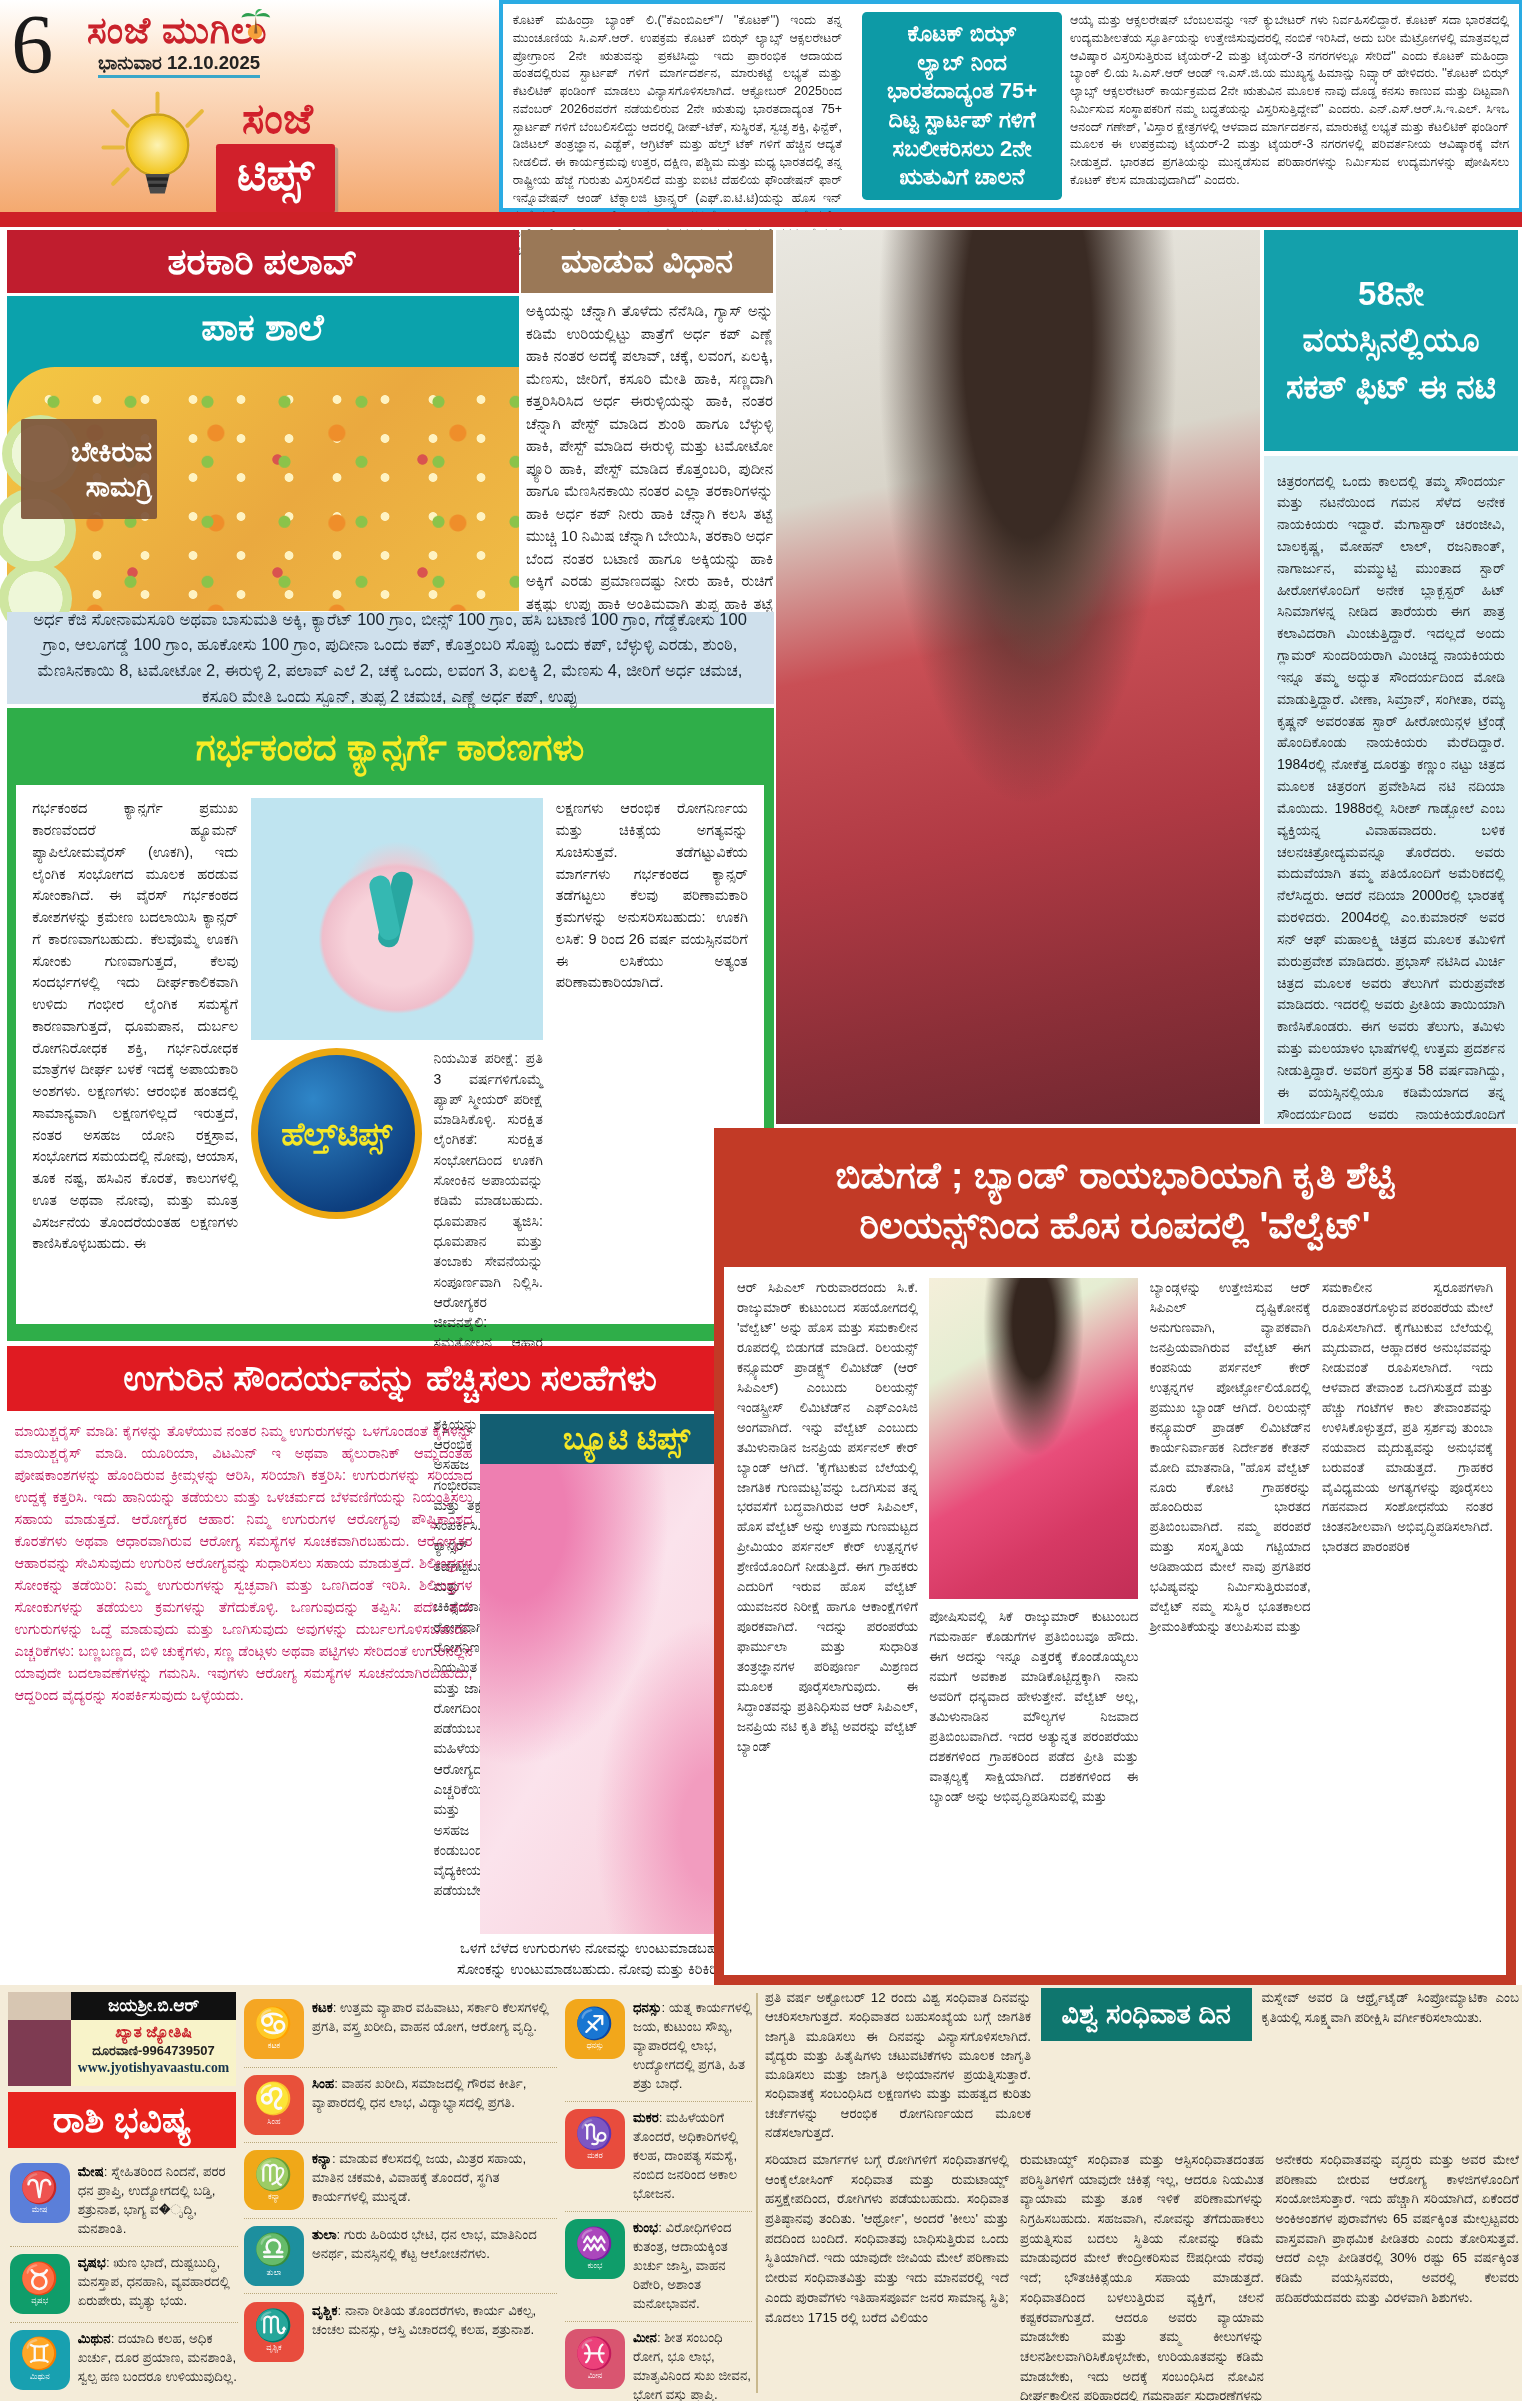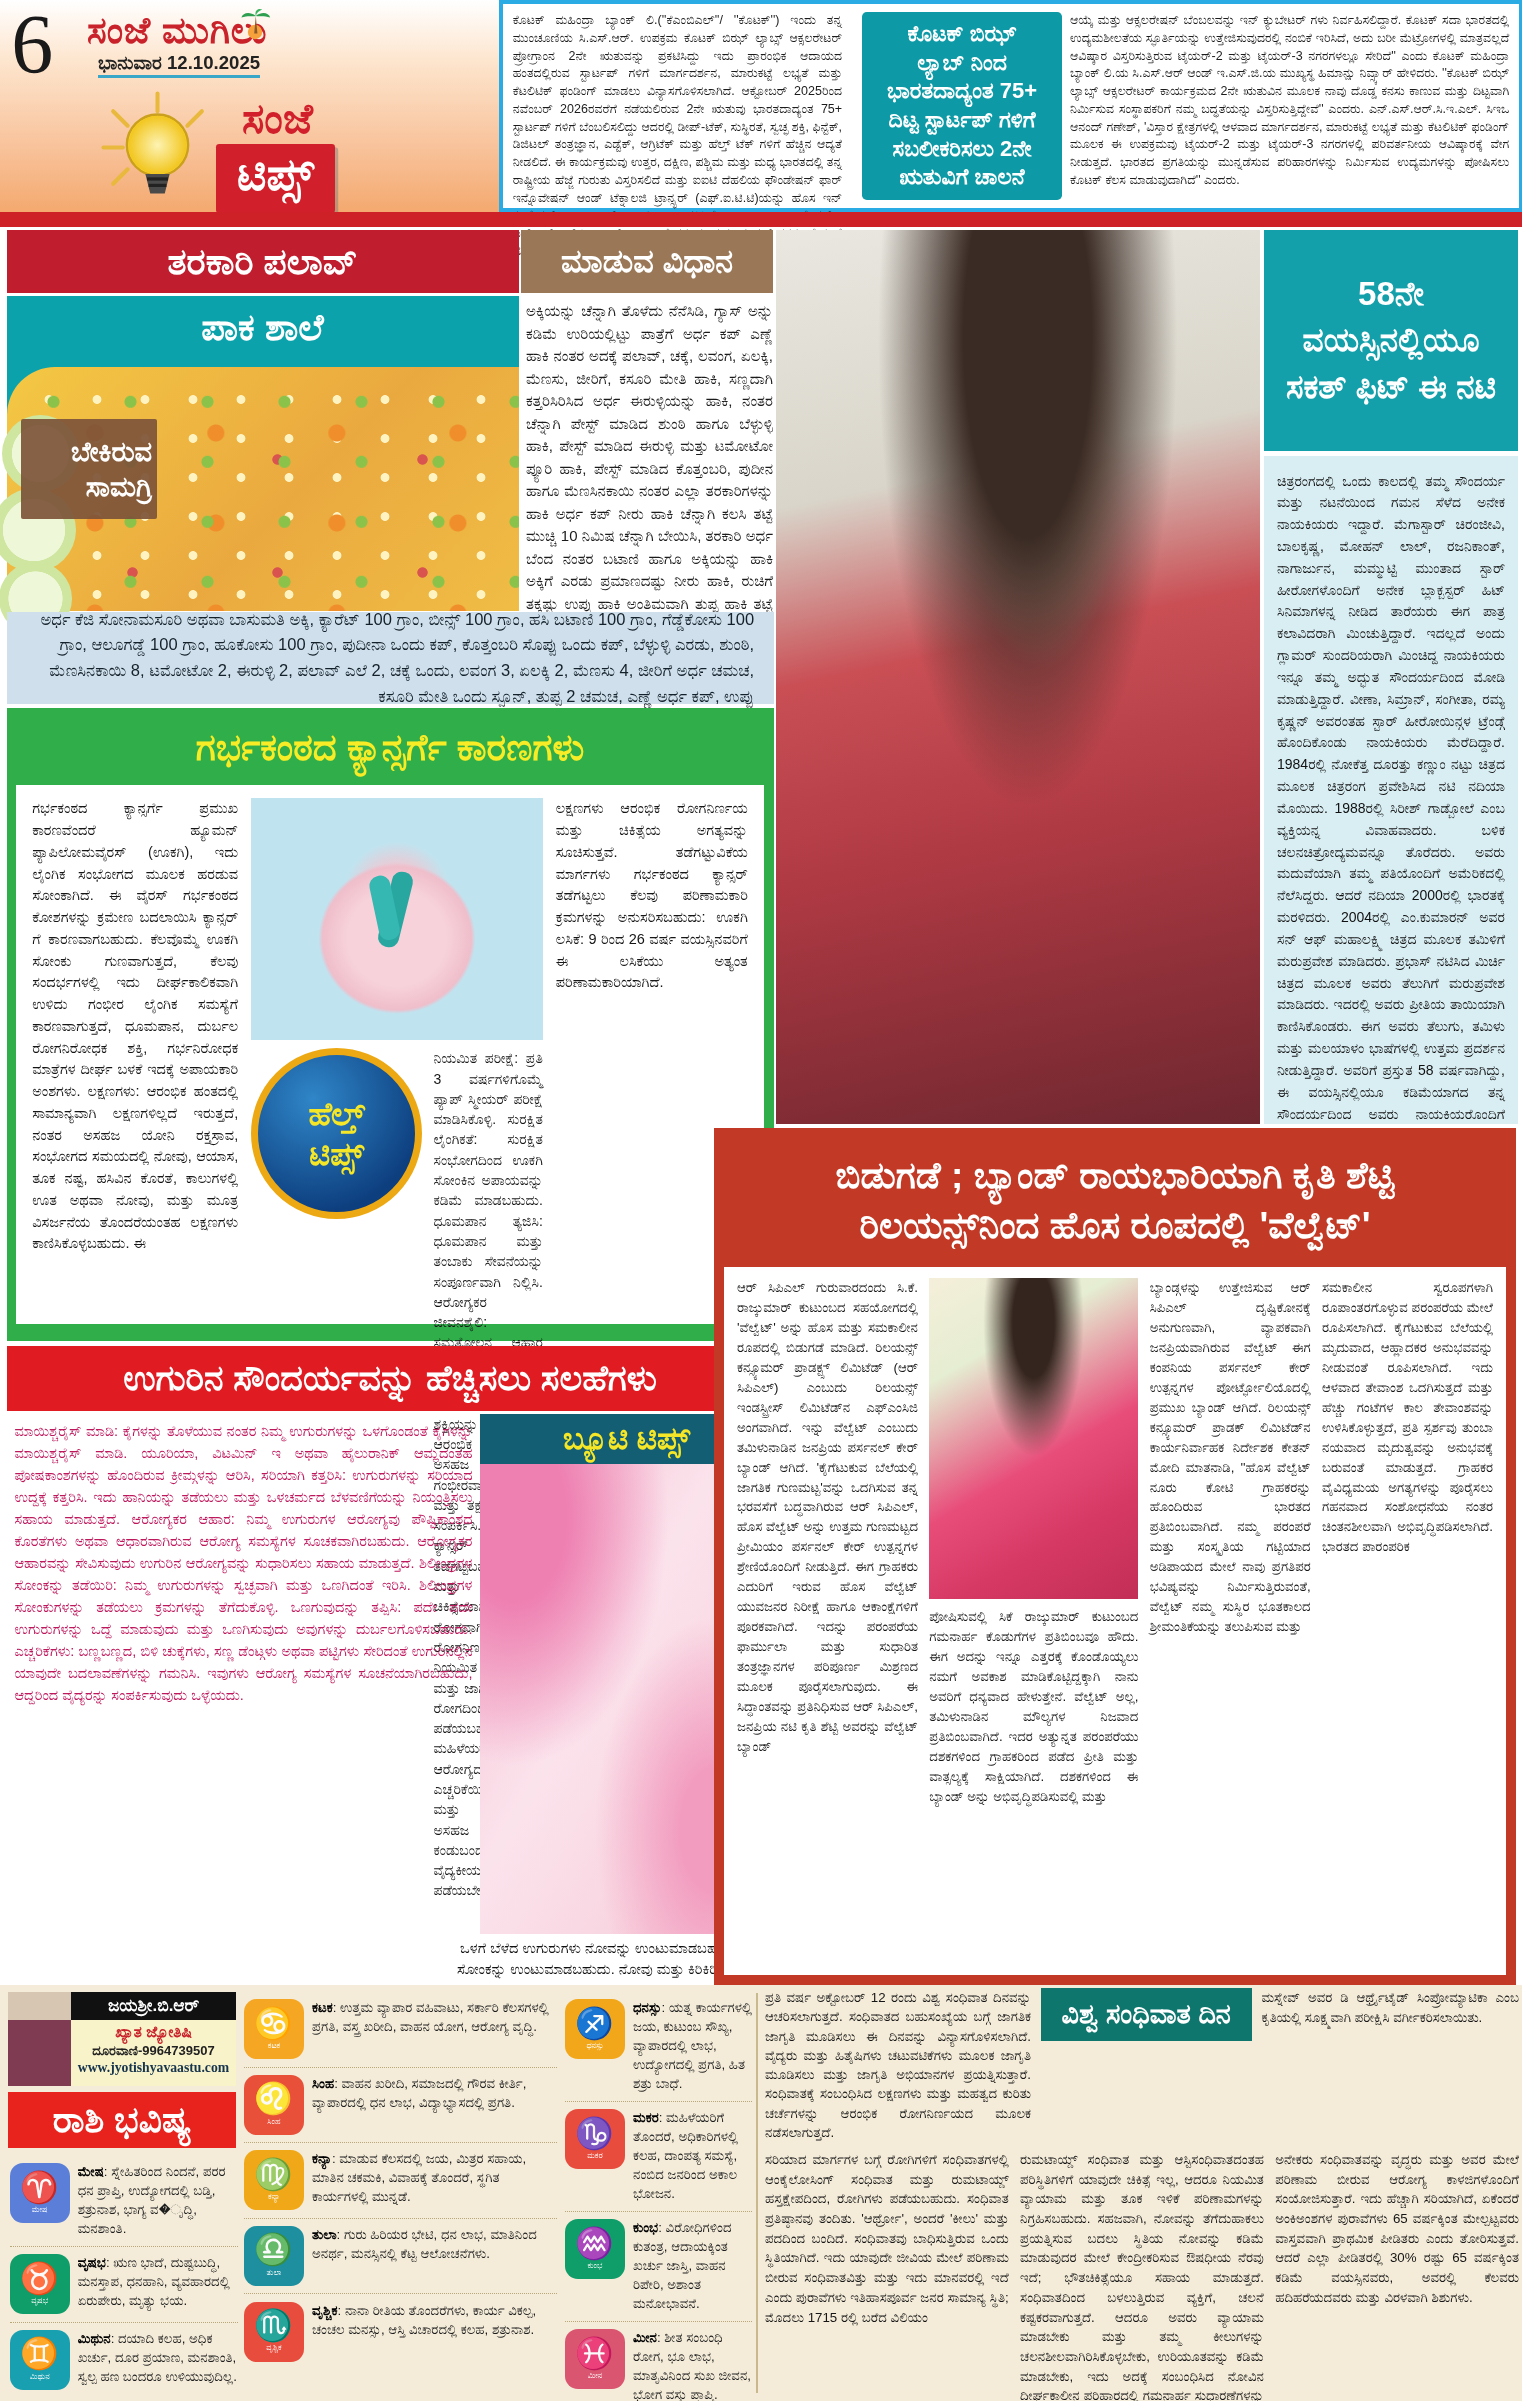--- a/index.html
+++ b/index.html
@@ -40,21 +40,21 @@
       radial-gradient(circle, #d9534f 4.8px, transparent 5.6px) 53px 36px/145px 113px,
       radial-gradient(circle, #fff3c2 4px, transparent 4.8px) 18px 13px/48px 39px,
       linear-gradient(135deg,#f4c844,#eaa93f 55%,#f0bd45); }
   .cuke { position:absolute; border-radius:50%;
     background:radial-gradient(circle,#eef7d8 52%,#cfe6a0 53% 74%,#5a8f3c 75%); }
   .ing-label { position:absolute; left:14.5px; top:123px; width:136px; background:rgba(125,84,58,.92); color:#fff;
     font-size:27.4px; font-weight:bold; text-align:right; line-height:1.3; padding:14.5px 4.8px; border-radius:2px; }
   .method-text { position:absolute; left:526px; top:300px; width:247px; height:310px; font-size:15px; line-height:1.5;
     text-align:justify; color:#1b1b1b; }
   .ing-band { position:absolute; left:6.5px; top:612px; width:767px; height:92px; background:#cfe0ec; color:#14202a;
-    font-size:16.5px; line-height:1.55; text-align:right; padding:8px 19.4px; display:flex; align-items:center; }
+    font-size:16.5px; line-height:1.55; text-align:center; padding:8px 19.4px; display:flex; align-items:center; }
 
   
   .actress-photo { position:absolute; left:776px; top:230px; width:484px; height:894px;
     background:
       radial-gradient(ellipse at 52% 12%, #3a2b24 18%, transparent 42%),
       radial-gradient(ellipse at 55% 26%, #caa58c 8%, transparent 22%),
       linear-gradient(168deg,#e9e7e0 0%,#d9d5ca 28%,#c94f55 46%,#b03a44 66%,#8c2f38 84%,#6e2730 100%); }
   .actress-head { position:absolute; left:1264px; top:230px; width:254px; height:221px; background:#14a0ab; color:#fff;
     font-size:33px; font-weight:bold; text-align:center; line-height:1.4; display:flex; flex-direction:column; justify-content:center; padding:6.5px; }
   .actress-body { position:absolute; left:1264px; top:456px; width:254px; height:668px; background:#d9eef3; color:#111;
@@ -68,21 +68,21 @@
   .cancer-mid { flex:1 1 auto; position:relative; }
   .hands-img { width:100%; height:242px; background:
       radial-gradient(ellipse at 50% 58%, #f7d2da 24%, #efbecb 36%, transparent 38%),
       radial-gradient(ellipse at 50% 40%, #f3c5cf 12%, transparent 26%),
       #bfe4f0; position:relative; }
   .ribbon { position:absolute; left:46%; top:30%; width:21px; height:77px; background:#28a7a1; border-radius:9.7px; transform:rotate(14deg); }
   .ribbon:after { content:""; position:absolute; left:-11.3px; top:6.5px; width:21px; height:65px; background:#35b8b2; border-radius:9.7px; transform:rotate(-26deg); }
   .htips-row { display:flex; gap:11.3px; margin-top:8px; }
   .hbadge { flex:0 0 171px; height:171px; border-radius:50%; border:7.3px solid #eda913;
     background:radial-gradient(circle at 35% 28%, #2f86c8, #0d3e7e 75%);
-    color:#f5e727; font-size:32px; font-weight:bold; display:flex; flex-direction:column; align-items:center; justify-content:center; line-height:1.25; }
+    color:#f5e727; font-size:32px; font-weight:bold; display:flex; align-items:center; justify-content:center; line-height:1.25; }
   .tips-text { font-size:14px; line-height:1.45; text-align:justify; color:#161616; }
   .cancer-col-r { flex:0 0 192px; font-size:14.5px; line-height:1.5; text-align:justify; color:#161616; }
 
   
   .nail-title { position:absolute; left:6.5px; top:1346px; width:767px; height:65px; background:#e01b22; color:#fff;
     font-size:35px; font-weight:bold; display:flex; align-items:center; justify-content:center; }
   .nail-left { position:absolute; left:14.5px; top:1420px; width:458px; height:565px; font-size:14.5px; line-height:1.52;
     text-align:justify; color:#be185d; overflow:hidden; }
   .nail-img { position:absolute; left:480px; top:1414px; width:293px; height:520px;
     background:

